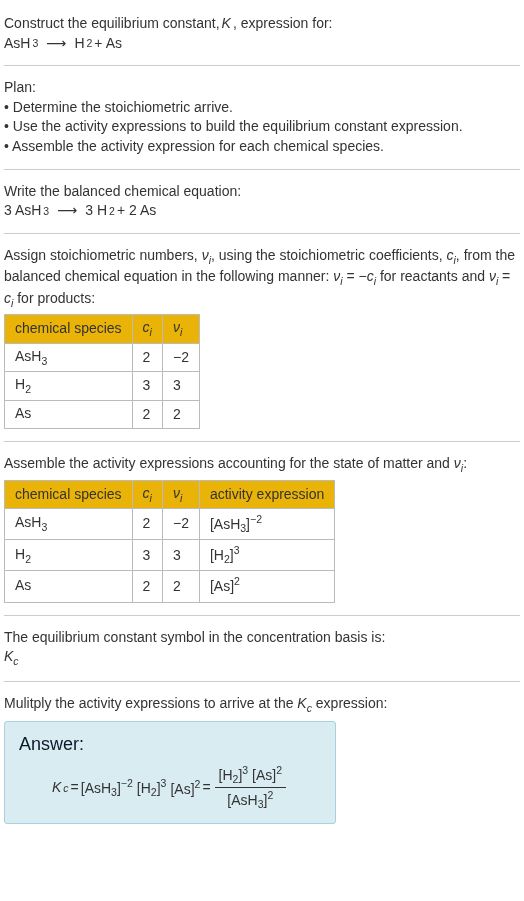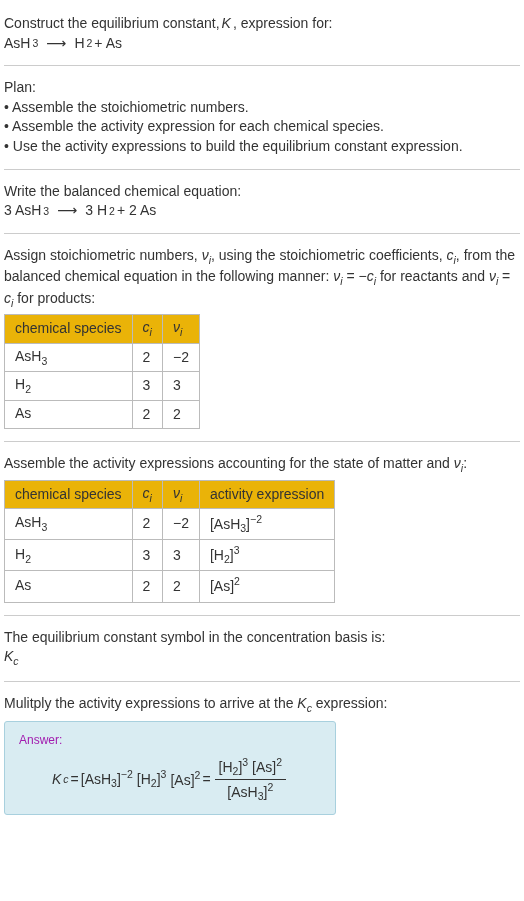--- a/index.html
+++ b/index.html
@@ -6,21 +6,21 @@
     body { font-family: 'Segoe UI', Arial, sans-serif; font-size: 14px; color: #333; background: #fff; width: 524px; padding: 8px 4px; line-height: 1.4; }
     .section { padding: 6px 0; }
     .hr { border-top: 1px solid #ccc; margin: 6px 0; }
     .sub { font-size: 0.75em; vertical-align: sub; }
     .sup { font-size: 0.75em; vertical-align: super; }
     .italic { font-style: italic; }
     table.data { border-collapse: collapse; margin-top: 4px; }
     table.data td, table.data th { border: 1px solid #bbb; padding: 3px 10px; text-align: left; font-weight: normal; }
     table.data th { background: #eab308; }
     .answer-box { background: #d9ecf2; border: 1px solid #a8d0de; border-radius: 3px; padding: 10px 14px; margin-top: 6px; width: 332px; }
-    .answer-label { color: #a21caf; font-size: 12px; margin-bottom: 6px; }
+    .answer-label { color: #0f172a; font-size: 18px; margin-bottom: 6px; }
     .frac { display: inline-block; vertical-align: middle; text-align: center; margin: 0 2px; }
     .frac .num { display: block; border-bottom: 1px solid #333; padding: 0 4px; }
     .frac .den { display: block; padding: 0 4px; }
     .eq-line { display: flex; align-items: center; flex-wrap: wrap; gap: 2px; }
     .center-eq { justify-content: center; }
     .arrow { margin: 0 6px; }
   </style>
 </head>
 <body>
 
@@ -37,23 +37,23 @@
     <span>H</span>
       <span class="sub">2</span>
     <span> + As</span>
   </div>
 </div>
 
 <div class="hr"></div>
 
 <div class="section">
   <div>Plan:</div>
-  <div>• Assemble the stoichiometric numbers.</div>
+  <div>• Determine the stoichiometric arrive.</div>
+  <div>• Use the activity expressions to build the equilibrium constant expression.</div>
   <div>• Assemble the activity expression for each chemical species.</div>
-  <div>• Use the activity expressions to build the equilibrium constant expression.</div>
 </div>
 
 <div class="hr"></div>
 
 <div class="section">
   <div>Write the balanced chemical equation:</div>
   <div class="eq-line">
     <span>3 AsH</span>
       <span class="sub">3</span>
     <span class="arrow">⟶</span>

